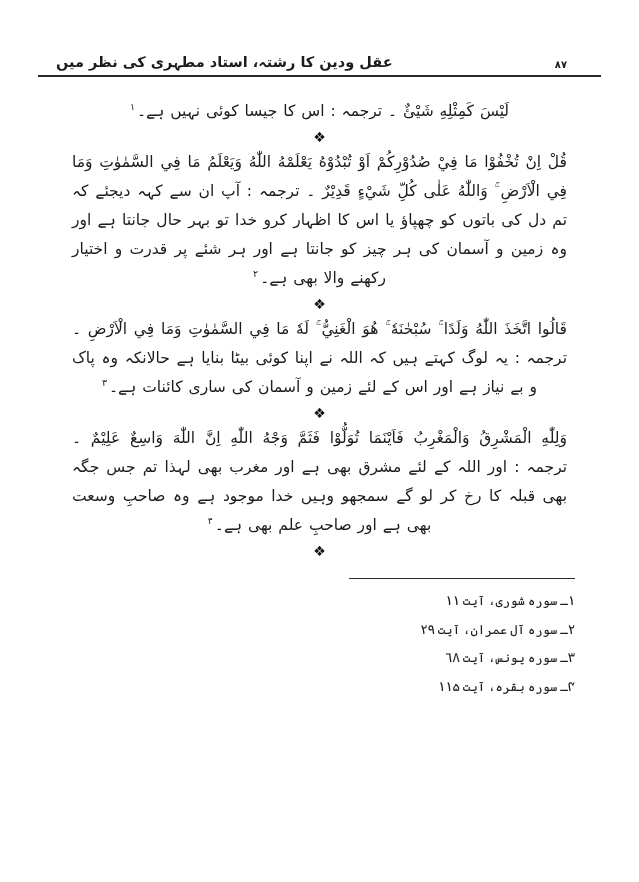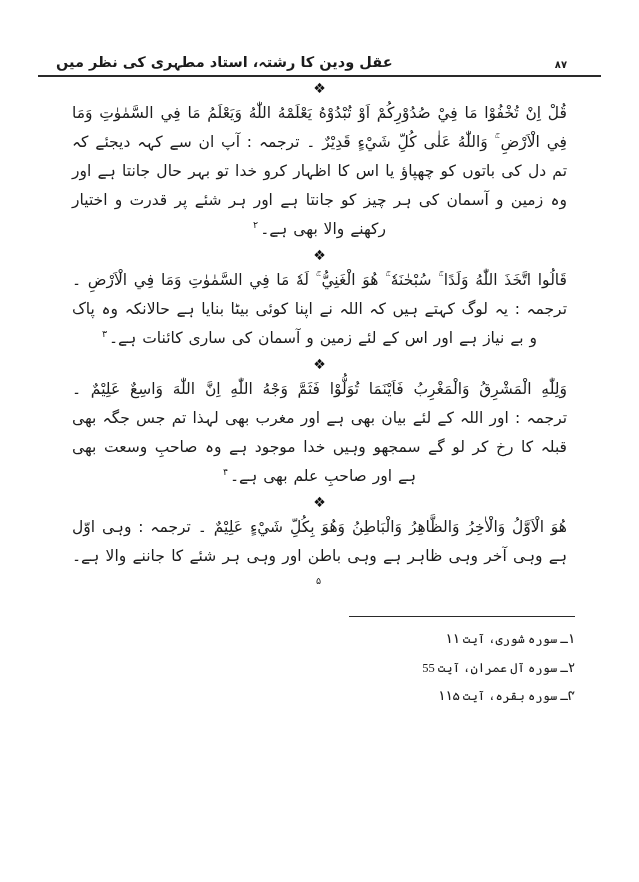--- a/index.html
+++ b/index.html
@@ -86,40 +86,41 @@
 <body>
 
 <div class="page">
 
   <div class="header">
     <span class="title">عقل ودین کا رشتہ، استاد مطہری کی نظر میں</span>
     <span class="pagenum">۸۷</span>
   </div>
   <div class="header-rule"></div>
 
+  <p class="verse-block first"><span>لَيْسَ كَمِثْلِهِ شَيْئٌ ۔ ترجمہ : اس کا جیسا کوئی نہیں ہے۔</span><sup class="fn-marker">۱</sup></p>
 
   <div class="sep">❖</div>
 
   <p class="verse-block"><span>قُلْ اِنْ تُخْفُوْا مَا فِيْ صُدُوْرِكُمْ اَوْ تُبْدُوْهُ يَعْلَمْهُ اللّٰهُ وَيَعْلَمُ مَا فِي السَّمٰوٰتِ وَمَا فِي الْاَرْضِ ۚ وَاللّٰهُ عَلٰى كُلِّ شَيْءٍ قَدِيْرٌ ۔ ترجمہ : آپ ان سے کہہ دیجئے کہ تم دل کی باتوں کو چھپاؤ یا اس کا اظہار کرو خدا تو بہر حال جانتا ہے اور وہ زمین و آسمان کی ہر چیز کو جانتا ہے اور ہر شئے پر قدرت و اختیار رکھنے والا بھی ہے۔</span><sup class="fn-marker">۲</sup></p>
 
   <div class="sep">❖</div>
 
   <p class="verse-block"><span>قَالُوا اتَّخَذَ اللّٰهُ وَلَدًا ۚ سُبْحٰنَهٗ ۚ هُوَ الْغَنِيُّ ۚ لَهٗ مَا فِي السَّمٰوٰتِ وَمَا فِي الْاَرْضِ ۔ ترجمہ : یہ لوگ کہتے ہیں کہ اللہ نے اپنا کوئی بیٹا بنایا ہے حالانکہ وہ پاک و بے نیاز ہے اور اس کے لئے زمین و آسمان کی ساری کائنات ہے۔</span><sup class="fn-marker">۳</sup></p>
 
   <div class="sep">❖</div>
 
-  <p class="verse-block"><span>وَلِلّٰهِ الْمَشْرِقُ وَالْمَغْرِبُ فَاَيْنَمَا تُوَلُّوْا فَثَمَّ وَجْهُ اللّٰهِ اِنَّ اللّٰهَ وَاسِعٌ عَلِيْمٌ ۔ ترجمہ : اور اللہ کے لئے بیان بھی ہے اور مغرب بھی لہذا تم جس جگہ بھی قبلہ کا رخ کر لو گے سمجھو وہیں خدا موجود ہے وہ صاحبِ وسعت بھی ہے اور صاحبِ علم بھی ہے۔</span><sup class="fn-marker">۴</sup></p>
+  <p class="verse-block"><span>وَلِلّٰهِ الْمَشْرِقُ وَالْمَغْرِبُ فَاَيْنَمَا تُوَلُّوْا فَثَمَّ وَجْهُ اللّٰهِ اِنَّ اللّٰهَ وَاسِعٌ عَلِيْمٌ ۔ ترجمہ : اور اللہ کے لئے مشرق بھی ہے اور مغرب بھی لہذا تم جس جگہ بھی قبلہ کا رخ کر لو گے سمجھو وہیں خدا موجود ہے وہ صاحبِ وسعت بھی ہے اور صاحبِ علم بھی ہے۔</span><sup class="fn-marker">۴</sup></p>
 
   <div class="sep">❖</div>
 
-  <p class="verse-block"><span>هُوَ الْاَوَّلُ وَالْاٰخِرُ وَالظَّاهِرُ وَالْبَاطِنُ وَهُوَ بِكُلِّ شَيْءٍ عَلِيْمٌ ۔ ترجمہ : وہی اوّل ہے وہی آخر وہی ظاہر ہے وہی باطن اور وہی ہر شئے کا جاننے والا ہے۔</span><sup class="fn-marker">۵</sup></p>
 
 
   <div class="footnote-rule"></div>
 
   <div class="footnotes">
     <div class="footnote-item">۱ـ سوره شوری، آیت ۱۱</div>
-    <div class="footnote-item">۲ـ سوره آل عمران، آیت 55</div>
+    <div class="footnote-item">۲ـ سوره آل عمران، آیت ۲۹</div>
+    <div class="footnote-item">۳ـ سوره یونس، آیت ۶۸</div>
     <div class="footnote-item">۴ـ سوره بقره، آیت ۱۱۵</div>
 
   </div>
 
 </div>
 
 </body></html>

